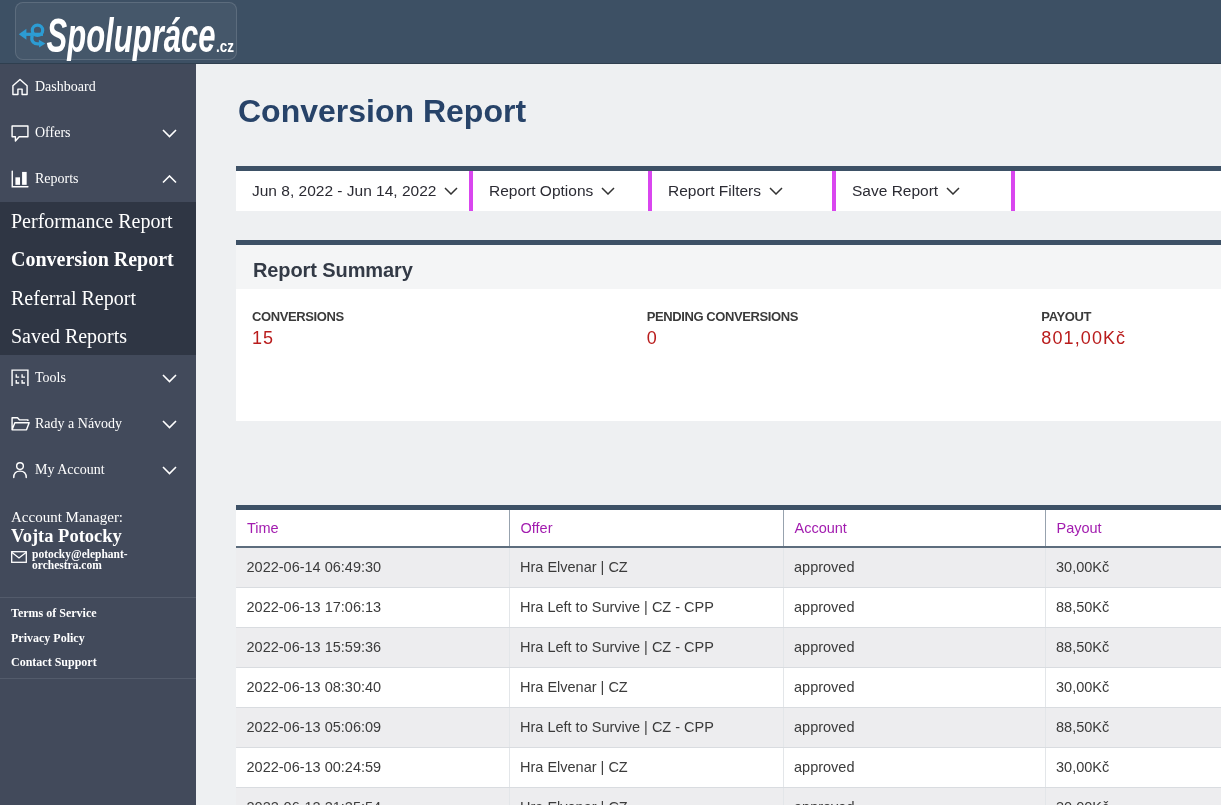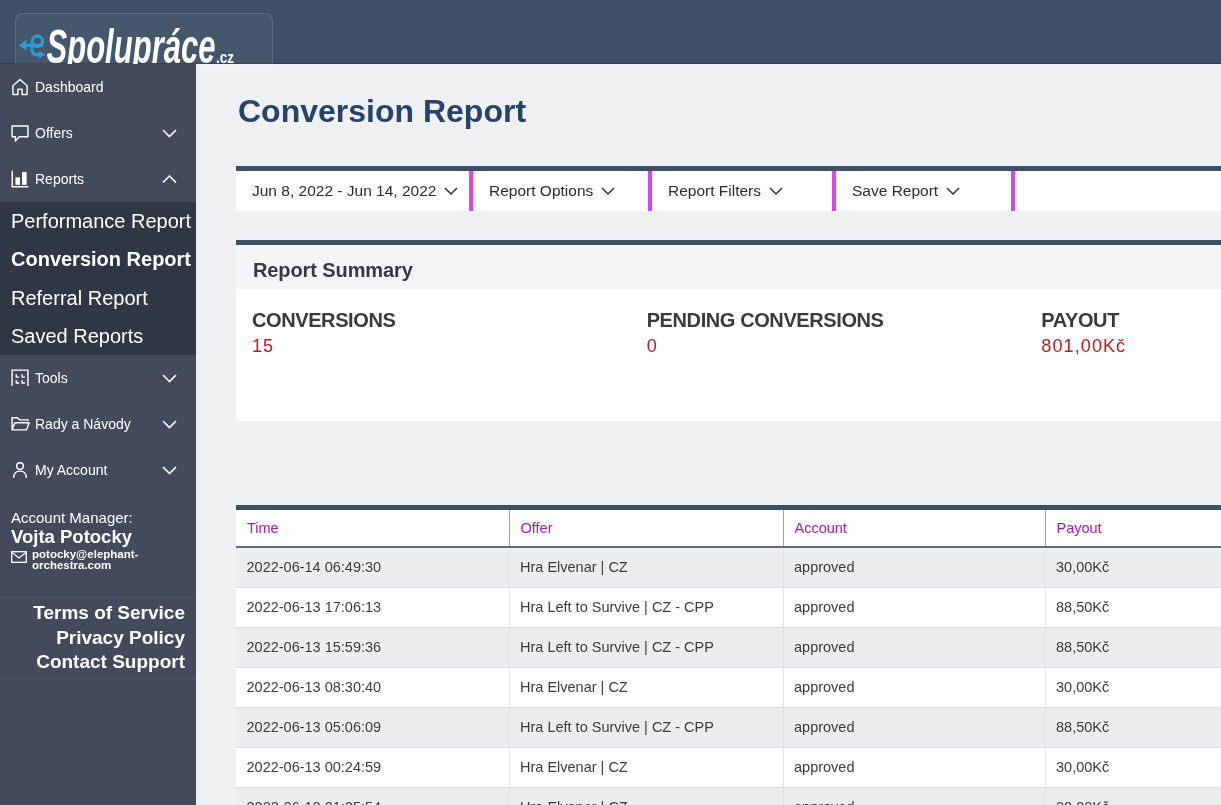--- a/index.html
+++ b/index.html
@@ -1,54 +1,54 @@
 <!DOCTYPE html>
 <html><head>
 <meta charset="utf-8">
 <style>
 * { margin:0; padding:0; box-sizing:border-box; }
 html,body { width:1221px; height:805px; overflow:hidden; font-family:"Liberation Sans", sans-serif; background:#eef0f2; }
 .header { position:absolute; left:0; top:0; width:1221px; height:64px; background:#3d5064; border-bottom:1px solid #2f3f4f; }
-.logobox { position:absolute; left:15px; top:13px; width:258px; height:58px; background:rgba(255,255,255,0.045); border:1px solid rgba(255,255,255,0.13); border-radius:8px; }
-
-.sidebar { position:absolute; left:0; top:64px; width:196px; height:741px; background:#424a5b; color:#fff; }
+.logobox { position:absolute; left:15px; top:2px; width:222px; height:58px; background:rgba(255,255,255,0.045); border:1px solid rgba(255,255,255,0.13); border-radius:8px; }
+
+.sidebar { position:absolute; left:0; top:64px; width:196px; height:741px; background:#424a5b; color:#fff;font-family:Liberation Serif, serif; }
 .mi { height:46px; display:flex; align-items:center; padding-left:10px; position:relative; }
 .mi svg.ic { margin-right:5px; }
 .mi .lbl { font-size:14px; color:#fff; }
 .chev { position:absolute; right:19px; top:50%; margin-top:-4px; }
 .submenu { background:#2f3644; }
 .submenu div { height:38.25px; line-height:38.25px; padding-left:11px; font-size:20px; color:#fff; }
 .submenu div.act { font-weight:bold; }
 .am { padding:16px 11px 0 11px; }
 .am1 { font-size:15px; line-height:17px; }
 .am2 { font-size:18.5px; font-weight:bold; line-height:21px; }
 .am3 { margin-top:2px; display:flex; }
 .am3 svg { margin-right:5px; margin-top:2px; flex:none; }
 .am3 .em { font-size:11.5px; font-weight:bold; line-height:11px; }
 .sdiv { border-top:1px solid #535b6b; margin-top:26px; }
 .links { padding:3px 11px 0 11px; }
-.links div { font-size:19px; font-weight:bold; height:24.5px; line-height:24.5px;text-align:right; }
+.links div { font-size:12px; font-weight:bold; height:24.5px; line-height:24.5px; }
 .sdiv2 { border-top:1px solid #535b6b; margin-top:3px; }
 
 .main { position:absolute; left:196px; top:65px; width:1300px; padding-left:40px; }
 h1 { font-size:32px; font-weight:bold; color:#274369; margin-top:28px; margin-left:2px; letter-spacing:0; }
 .toolbar { margin-top:36px; width:1200px; border-top:5px solid #3d5166; background:#fff; height:45px; display:flex; }
 .titem { height:40px; display:flex; align-items:center; padding-left:16px; border-right:4px solid #d946ef; font-size:15.5px; color:#2b2b33; }
 .titem svg { margin-left:8px; }
 .t1 { width:237px; }
 .t2 { width:179px; }
 .t3 { width:184px; }
 .t4 { width:179px; }
 .t5 { flex:1; border-right:none; }
 
 .panel { margin-top:29px; width:1200px; border-top:5px solid #3d5166; }
 .phead { background:#f4f5f6; height:44px; line-height:50px; padding-left:17px; font-size:20px; font-weight:bold; letter-spacing:-0.1px; color:#333a46; }
 .pbody { background:#fff; height:132px; display:flex; padding:20px 0 0 16px; }
 .pcol { width:396px; }
-.plabel { font-size:20px; font-weight:bold; color:#3a3a3a; letter-spacing:-0.4px; }
+.plabel { font-size:13px; font-weight:bold; color:#3a3a3a; letter-spacing:-0.4px; }
 .pval { font-size:18px; color:#b91c1c; margin-top:4px; letter-spacing:1.1px; }
 
 .rtable { margin-top:84px; width:1200px; border-top:5px solid #3d5166; background:#fff; }
 table { border-collapse:collapse; width:100%; table-layout:fixed; }
 th { height:37px; font-size:14.5px; font-weight:normal; color:#a21caf; text-align:left; padding-left:11px; border-bottom:2px solid #5d6d7d; border-right:1px solid #97a2ae; background:#fff; }
 th:last-child, td:last-child { border-right:none; }
 td { height:40px; font-size:14.5px; color:#3b3b3b; padding-left:10.5px; border-right:1px solid #e3e6e9; border-bottom:1px solid #d9dce0; }
 tr.odd td { background:#ededef; }
 tr.even td { background:#ffffff; }
 .c1 { width:273px; }

